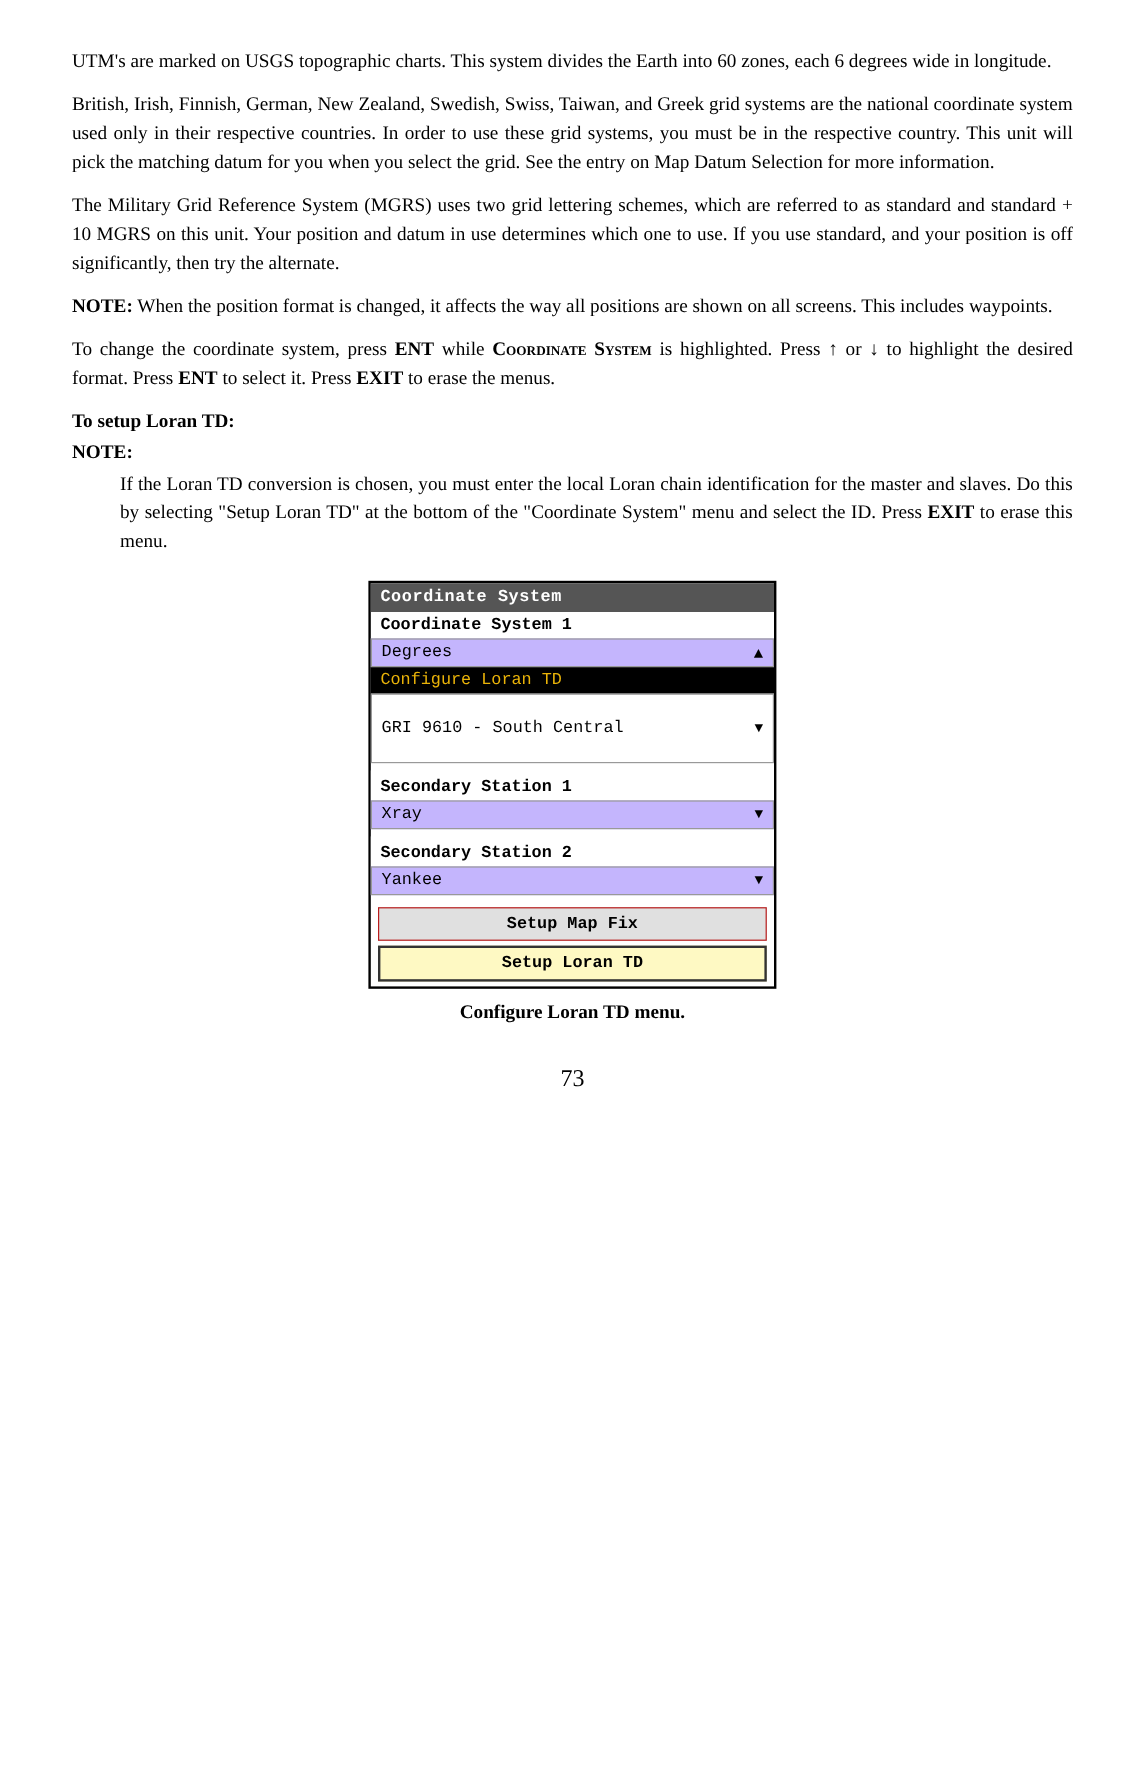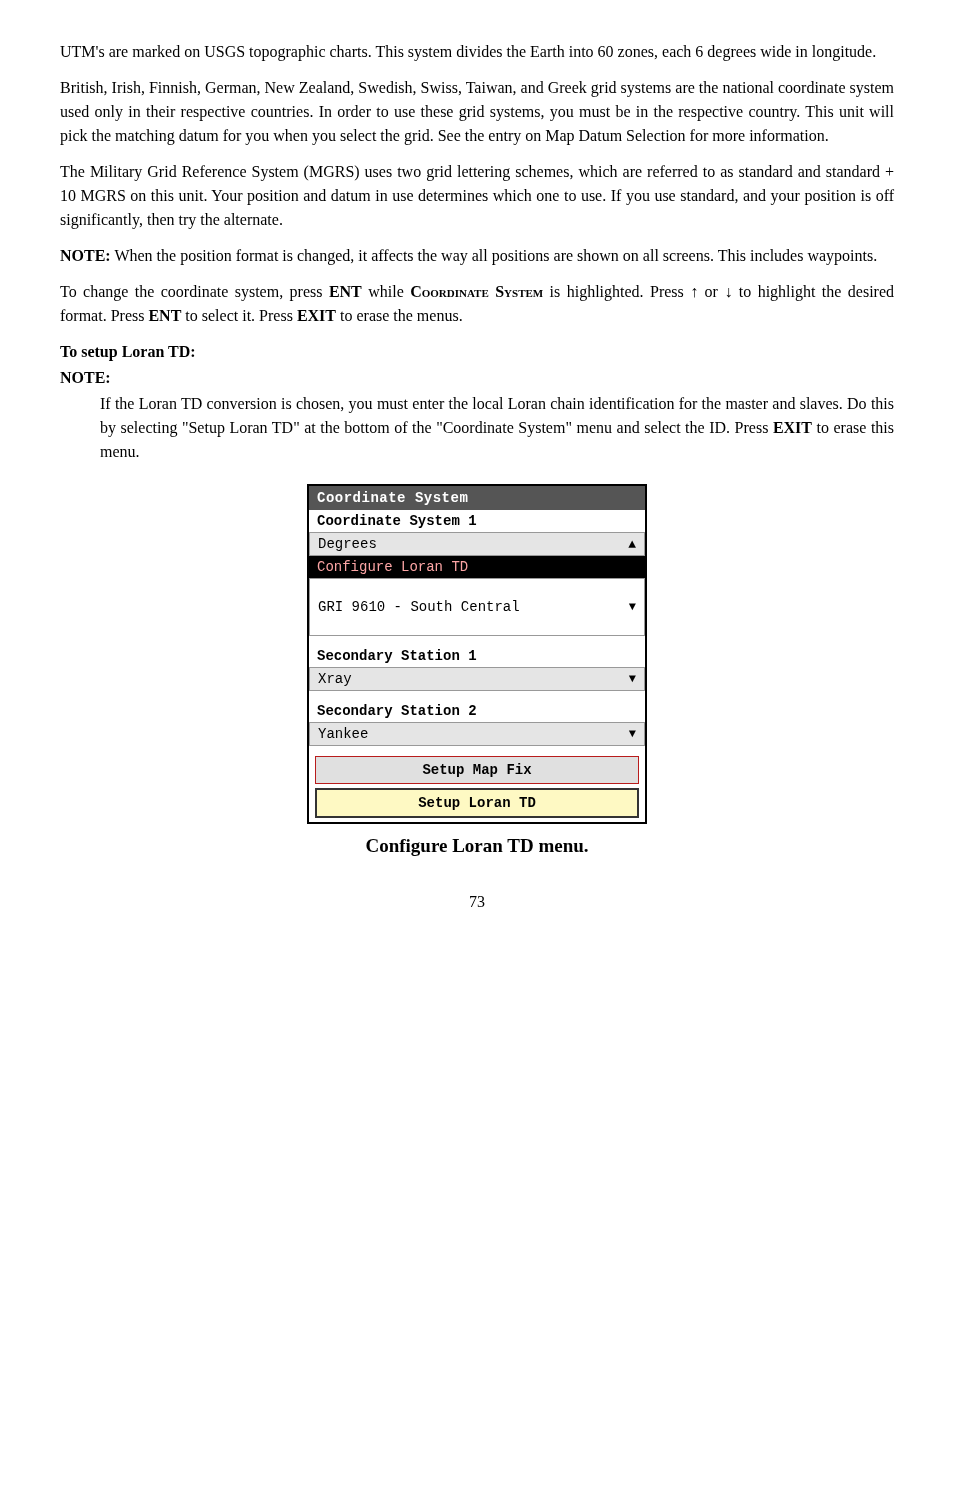--- a/index.html
+++ b/index.html
@@ -61,31 +61,31 @@
       border-bottom: none;
       display: flex;
       align-items: center;
       justify-content: space-between;
     }
     .menu-item.bold-item {
       font-weight: bold;
     }
     .menu-item.selected {
       background: #000;
-      color: #fca5a5;
+      color: #eab308;
     }
     .menu-item.section-label {
       font-weight: bold;
       background: #fff;
       padding-top: 6px;
     }
     .menu-item.value-row {
       border: 1px solid #aaa;
       margin: 0 0 0 0;
-      background: #e5e5e5;
+      background: #c4b5fd;
     }
     .dropdown-arrow {
       font-size: 12px;
     }
     .menu-separator {
       height: 6px;
     }
     .menu-button {
       text-align: center;
       padding: 5px 8px;
@@ -95,28 +95,28 @@
       background: #e0e0e0;
       cursor: pointer;
     }
     .menu-button.active {
       background: #fef9c3;
       border: 2px solid #333;
     }
     .menu-caption {
       font-weight: bold;
       font-family: 'Times New Roman', Times, serif;
-      font-size: 19px;
+      font-size: 16px;
       margin-top: 8px;
       text-align: center;
     }
     .page-number {
       text-align: center;
       margin-top: 20px;
-      font-size: 16px;
+      font-size: 20px;
     }
     .up-arrow { font-size: 13px; }
     .gri-row {
       border: 1px solid #999;
       padding: 20px 8px;
       display: flex;
       justify-content: space-between;
       align-items: center;
     }
   </style>

